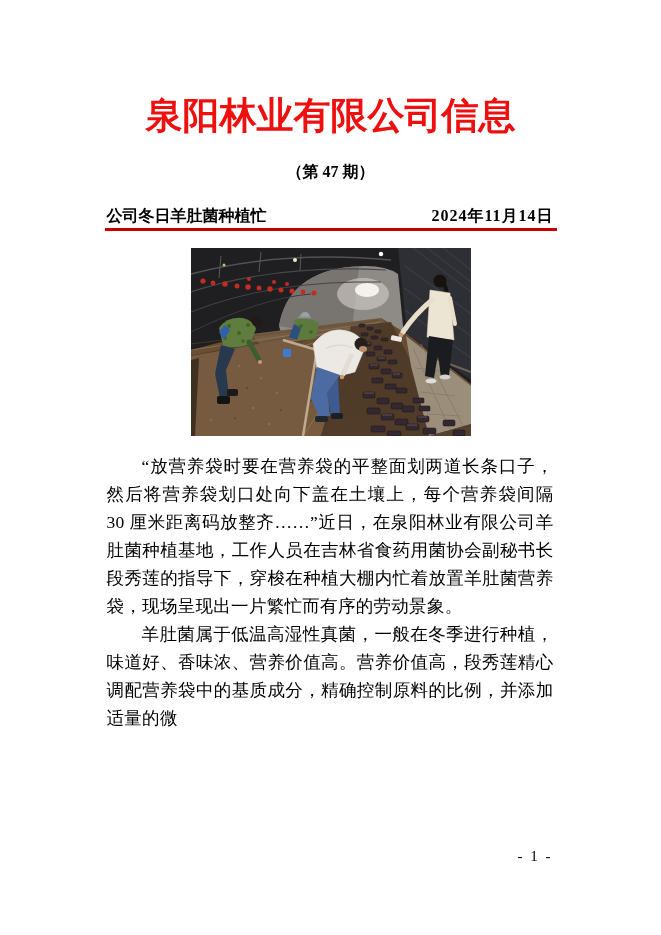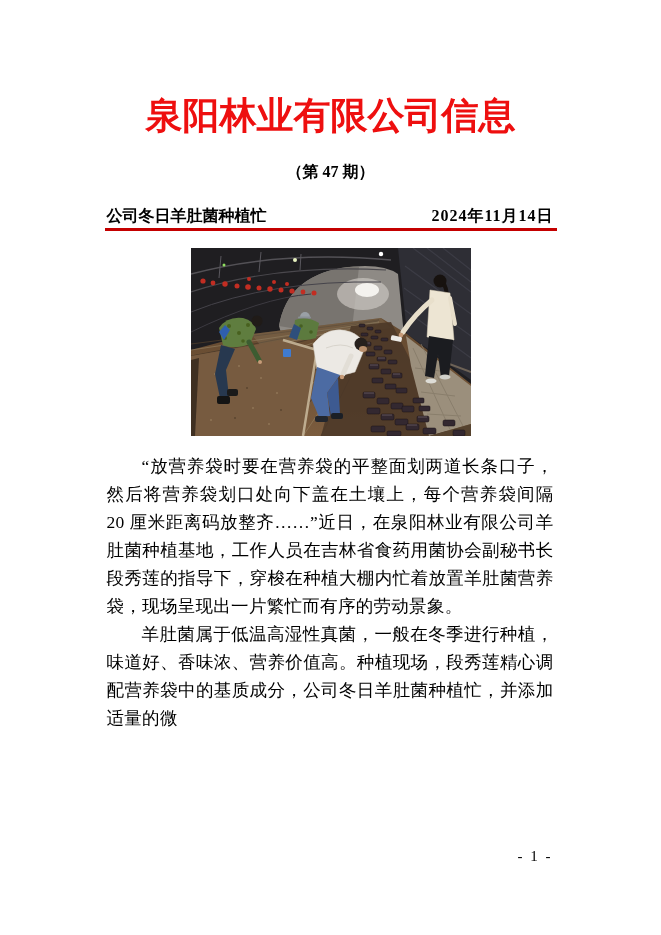--- a/index.html
+++ b/index.html
@@ -294,19 +294,19 @@
       <circle cx="210" cy="87" r="2.3" fill="#c79b78"></circle>
       <rect x="200" y="88" width="11" height="5" rx="1.5" fill="#eceae6" transform="rotate(12 205 90)"></rect>
       <path d="M259,50 L264,76" stroke="#e8dfcb" stroke-width="4" stroke-linecap="round"></path>
       <path d="M238,88 L234,128 L243,130 L247,106 L250,130 L258,128 L262,92 Z" fill="#1b1c20"></path>
       <ellipse cx="240" cy="133" rx="5.5" ry="2.6" fill="#dddcd6"></ellipse>
       <ellipse cx="254" cy="129" rx="5.5" ry="2.6" fill="#d2d1cb"></ellipse>
     </svg>
   </div>
 
   <div class="body">
-    <p>“放营养袋时要在营养袋的平整面划两道长条口子，然后将营养袋划口处向下盖在土壤上，每个营养袋间隔 20 厘米距离码放整齐……”近日，在泉阳林业有限公司羊肚菌种植基地，工作人员在吉林省食药用菌协会副秘书长段秀莲的指导下，穿梭在种植大棚内忙着放置羊肚菌营养袋，现场呈现出一片繁忙而有序的劳动景象。</p>
-    <p>羊肚菌属于低温高湿性真菌，一般在冬季进行种植，味道好、香味浓、营养价值高。种植现场，段秀莲精心调配营养袋中的基质成分，公司冬日羊肚菌种植忙，并添加适量的微</p>
+    <p>“放营养袋时要在营养袋的平整面划两道长条口子，然后将营养袋划口处向下盖在土壤上，每个营养袋间隔 30 厘米距离码放整齐……”近日，在泉阳林业有限公司羊肚菌种植基地，工作人员在吉林省食药用菌协会副秘书长段秀莲的指导下，穿梭在种植大棚内忙着放置羊肚菌营养袋，现场呈现出一片繁忙而有序的劳动景象。</p>
+    <p>羊肚菌属于低温高湿性真菌，一般在冬季进行种植，味道好、香味浓、营养价值高。营养价值高，段秀莲精心调配营养袋中的基质成分，精确控制原料的比例，并添加适量的微</p>
   </div>
 
   <div class="pagenum">- 1 -</div>
 
 </div>
 
 </body></html>

